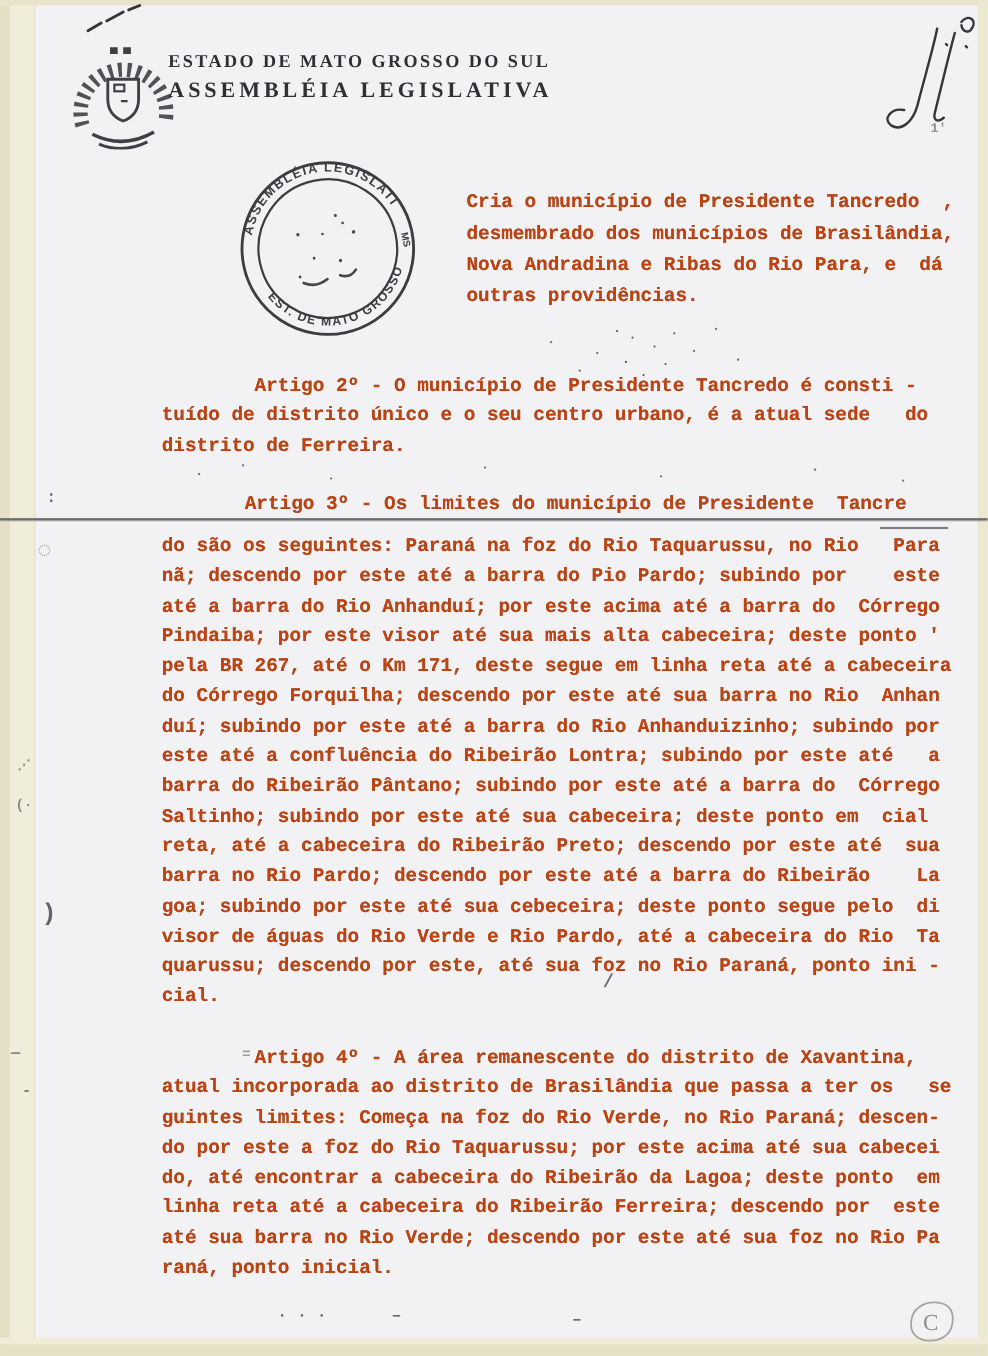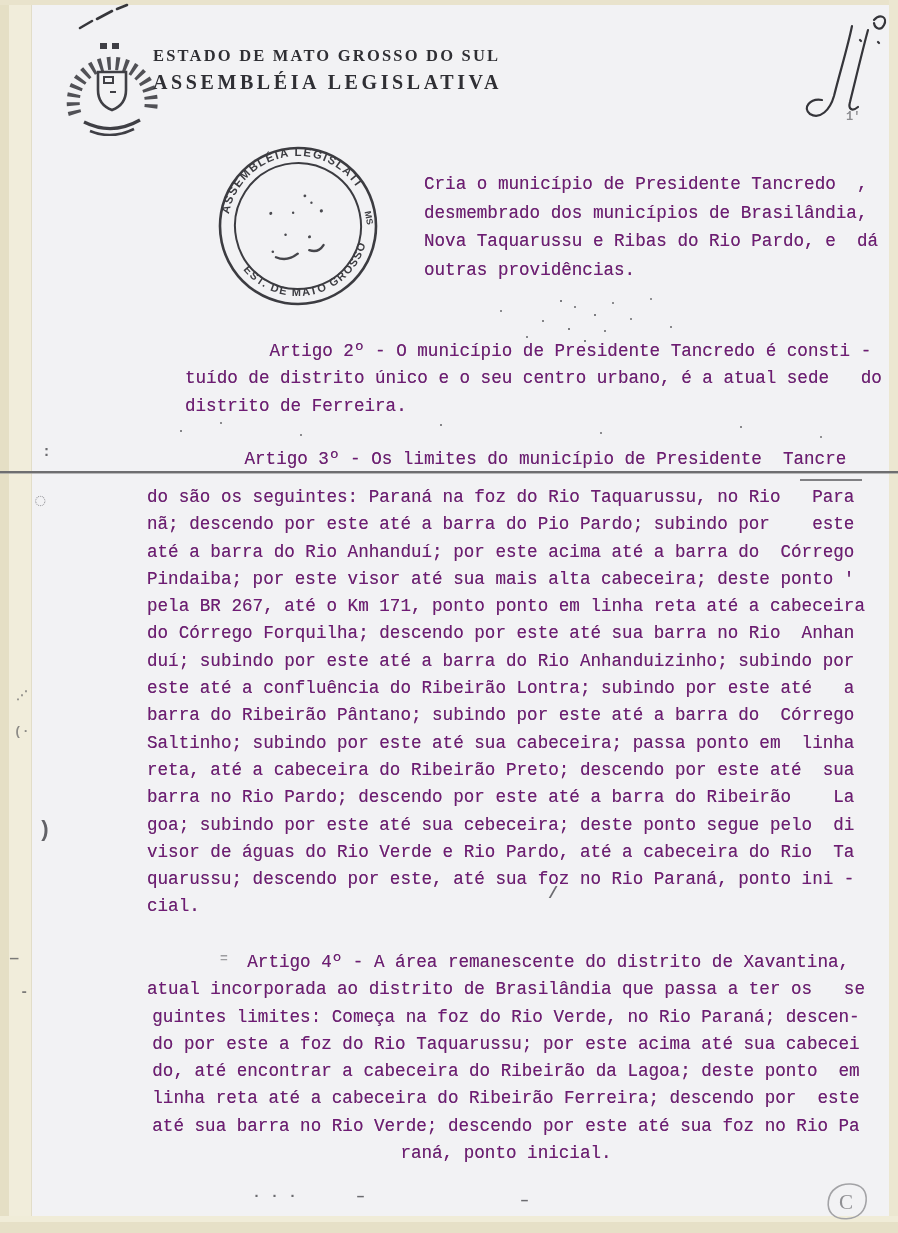--- a/index.html
+++ b/index.html
@@ -13,30 +13,30 @@
   .edge-left{left:0;top:0;width:9px;height:1233px;background:#e5dfc5;}
   .edge-left2{left:9px;top:0;width:22px;height:1233px;background:#f1eddb;border-right:1px solid #e2ddc8;}
   .edge-top{left:0;top:0;width:898px;height:5px;background:#e9e3cc;}
   .edge-right{left:889px;top:0;width:9px;height:1233px;background:#ece7d1;}
   .edge-bottom{left:0;top:1222px;width:898px;height:11px;background:#e6e0c7;}
   .edge-bottom2{left:0;top:1216px;width:898px;height:6px;background:#f0ecd8;}
 
   
   .tline{
     white-space:pre;height:27.3px;line-height:27.3px;
-    font-size:17.6px;font-weight:400;color:#701a75;
+    font-size:17.6px;font-weight:700;color:#c2410c;
     text-shadow:0 0 .5px rgba(38,38,43,.55);
   }
   .block{position:absolute;z-index:3;}
   .ementa{left:424px;top:170px;}
   .ementa .tline{height:28.6px;line-height:28.6px;}
-  .artigo2{left:147px;top:338px;margin-left:38px;}
-  .artigo3-head{left:160px;top:446px;}
+  .artigo2{left:147px;top:338px;}
+  .artigo3-head{left:138px;top:446px;}
   .artigo3-body{left:147px;top:484px;}
-  .artigo4{left:147px;top:949px;text-align:center;}
+  .artigo4{left:147px;top:949px;}
 
   
   .agency{position:absolute;left:153px;top:46px;z-index:3;color:#2f2f34;
     font-family:"Liberation Serif","DejaVu Serif",serif;font-weight:700;}
   .agency-1{font-size:16.5px;letter-spacing:2.2px;}
   .agency-2{font-size:20px;letter-spacing:3.6px;margin-top:5px;}
 
   .logo{position:absolute;left:58px;top:26px;z-index:3;}
   .stamp{position:absolute;left:212px;top:140px;z-index:3;}
   .signature{position:absolute;left:790px;top:10px;z-index:3;}
@@ -141,46 +141,46 @@
       <path d="M78,20 C72,42 66,68 60,92 C58,99 62,102 68,97"></path>
       <path d="M84,10 C90,3 98,7 94,15 C91,21 85,19 84,13"></path>
       <path d="M70,30 l1,1"></path>
         <path d="M88,32 l1,1"></path>
     </g>
   </svg>
 
   <div class="block ementa">
       <div class="tline">Cria o município de Presidente Tancredo  ,</div>
       <div class="tline">desmembrado dos municípios de Brasilândia,</div>
-      <div class="tline">Nova Taquarussu e Ribas do Rio Pardo, e  dá</div>
+      <div class="tline">Nova Andradina e Ribas do Rio Para, e  dá</div>
       <div class="tline">outras providências.</div>
     </div>
 
   <div class="block artigo2">
       <div class="tline">        Artigo 2º - O município de Presidente Tancredo é consti -</div>
       <div class="tline">tuído de distrito único e o seu centro urbano, é a atual sede   do</div>
       <div class="tline">distrito de Ferreira.</div>
     </div>
 
   <div class="block artigo3-head">
     <div class="tline">        Artigo 3º - Os limites do município de Presidente  Tancre</div>
   </div>
   <div class="scanline"></div>
   <div class="scanline-ghost"></div>
   <div class="block artigo3-body">
       <div class="tline">do são os seguintes: Paraná na foz do Rio Taquarussu, no Rio   Para</div>
       <div class="tline">nã; descendo por este até a barra do Pio Pardo; subindo por    este</div>
       <div class="tline">até a barra do Rio Anhanduí; por este acima até a barra do  Córrego</div>
       <div class="tline">Pindaiba; por este visor até sua mais alta cabeceira; deste ponto '</div>
-      <div class="tline">pela BR 267, até o Km 171, ponto ponto em linha reta até a cabeceira</div>
+      <div class="tline">pela BR 267, até o Km 171, deste segue em linha reta até a cabeceira</div>
       <div class="tline">do Córrego Forquilha; descendo por este até sua barra no Rio  Anhan</div>
       <div class="tline">duí; subindo por este até a barra do Rio Anhanduizinho; subindo por</div>
       <div class="tline">este até a confluência do Ribeirão Lontra; subindo por este até   a</div>
       <div class="tline">barra do Ribeirão Pântano; subindo por este até a barra do  Córrego</div>
-      <div class="tline">Saltinho; subindo por este até sua cabeceira; passa ponto em  linha</div>
+      <div class="tline">Saltinho; subindo por este até sua cabeceira; deste ponto em  cial</div>
       <div class="tline">reta, até a cabeceira do Ribeirão Preto; descendo por este até  sua</div>
       <div class="tline">barra no Rio Pardo; descendo por este até a barra do Ribeirão    La</div>
       <div class="tline">goa; subindo por este até sua cebeceira; deste ponto segue pelo  di</div>
       <div class="tline">visor de águas do Rio Verde e Rio Pardo, até a cabeceira do Rio  Ta</div>
       <div class="tline">quarussu; descendo por este, até sua foz no Rio Paraná, ponto ini -</div>
       <div class="tline">cial.</div>
     </div>
 
   <div class="block artigo4">
       <div class="tline">        Artigo 4º - A área remanescente do distrito de Xavantina,</div>

